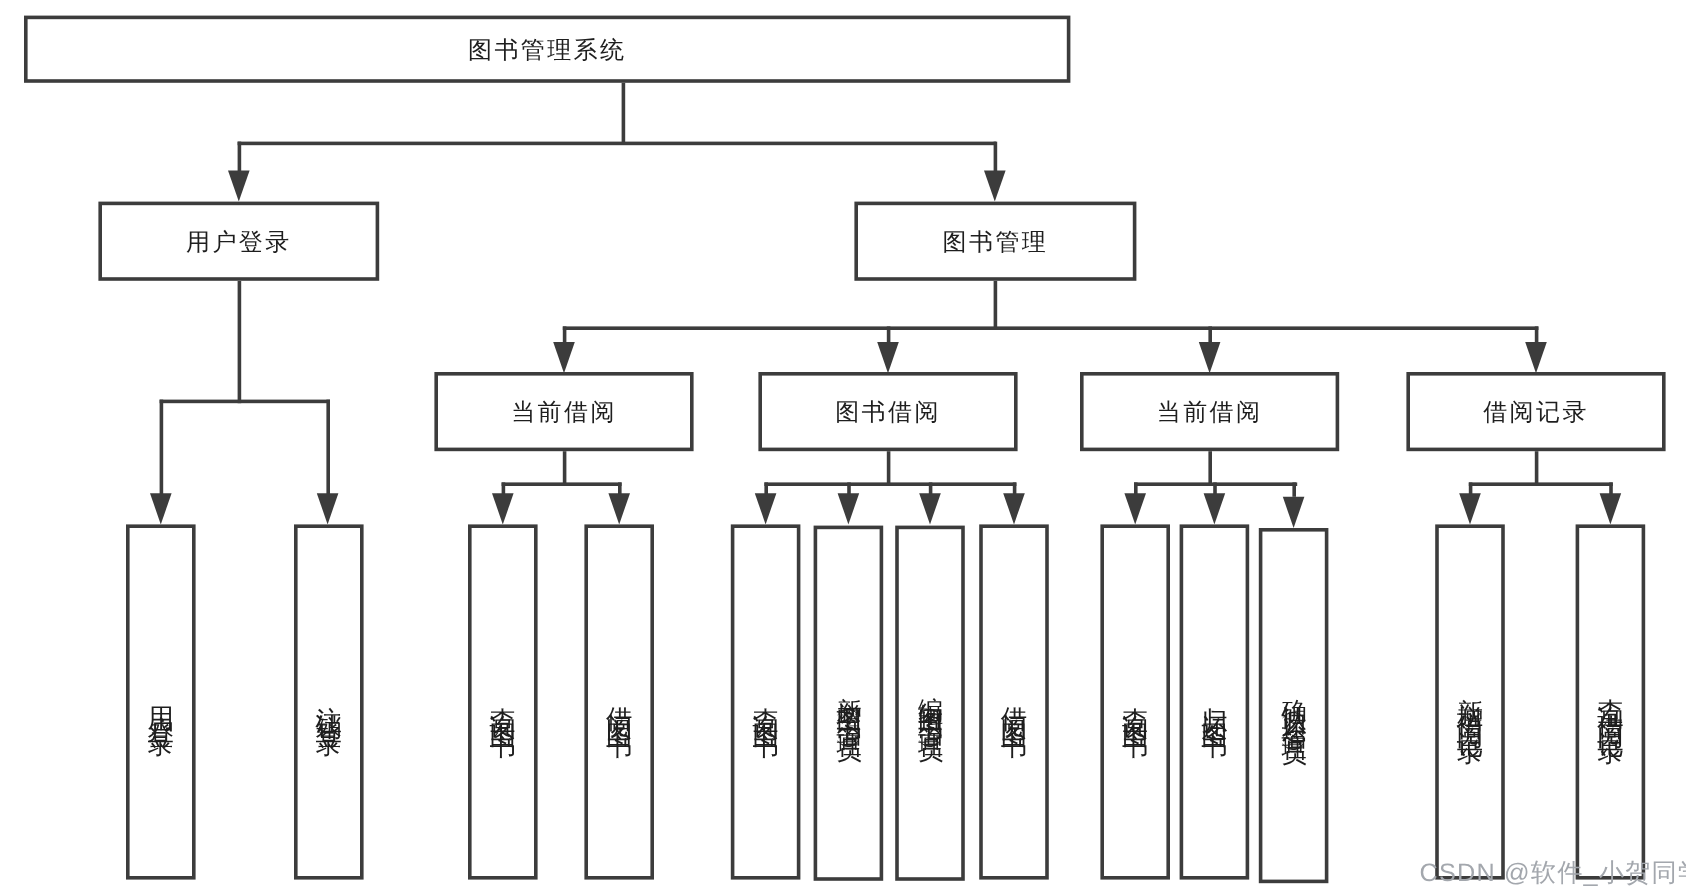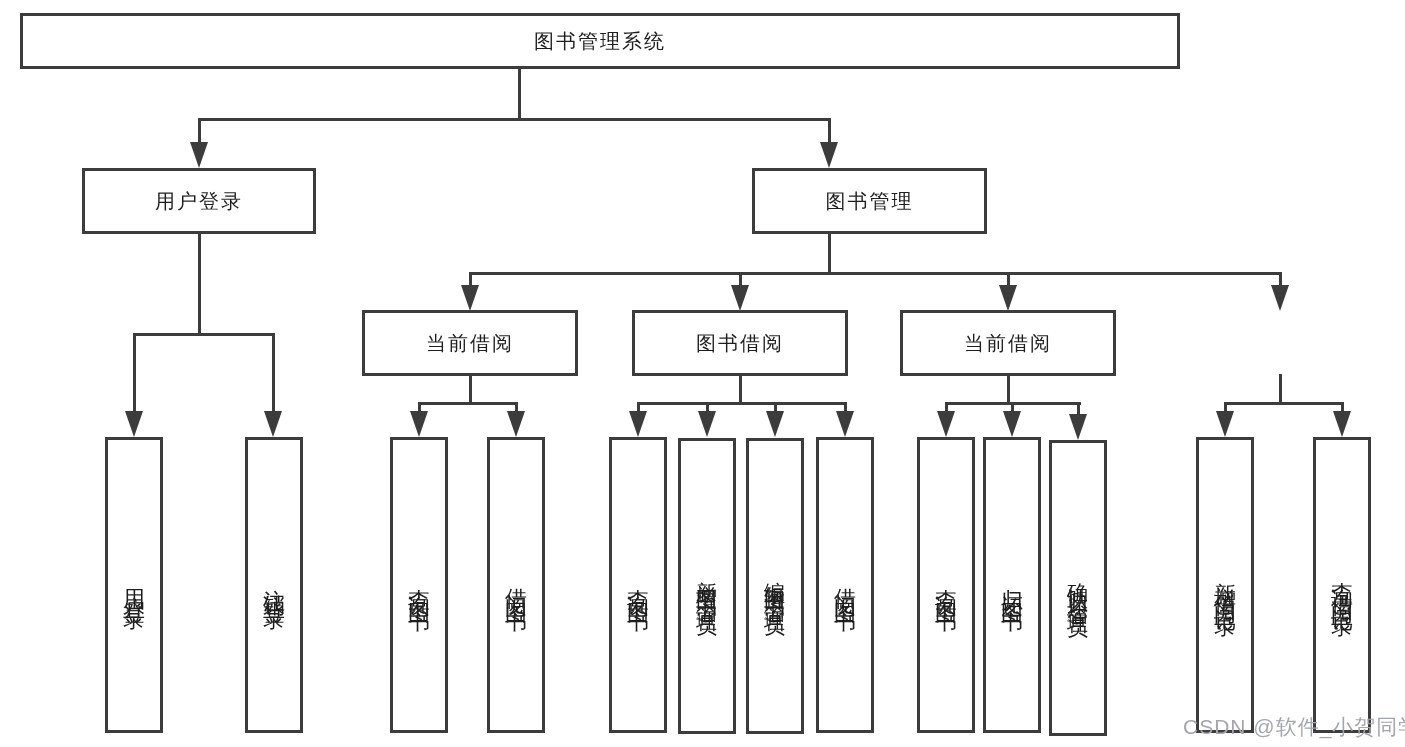--- a/index.html
+++ b/index.html
@@ -71,28 +71,29 @@
     color: var(--watermark, #a3a7ad);
     z-index: 5;
     white-space: nowrap;
   }
 </style>
 </head>
 <body>
 
 <div class="canvas">
 
-  <div class="node" style="left:20px; top:13px; width:1160px; height:56px;">图书管理系统</div>
+  <div class="node" style="left:20px; top:13px; width:872px; height:56px;">图书管理系统</div>
 
   <div class="node" style="left:82px; top:168px; width:234px; height:66px;">用户登录</div>
-  <div class="node" style="left:712px; top:168px; width:235px; height:66px;margin-left:40px;">图书管理</div>
+  <div class="node" style="left:712px; top:168px; width:235px; height:66px;">图书管理</div>
 
   <div class="node" style="left:362px; top:310px; width:216px; height:66px;">当前借阅</div>
   <div class="node" style="left:632px; top:310px; width:216px; height:66px;">图书借阅</div>
   <div class="node" style="left:900px; top:310px; width:216px; height:66px;">当前借阅</div>
+  <div class="node" style="left:1172px; top:310px; width:216px; height:66px;">借阅记录</div>
 
   <div class="node leaf" style="left:105px; top:437px; width:58px; height:296px;">用户登录</div>
   <div class="node leaf" style="left:245px; top:437px; width:58px; height:296px;">注销登录</div>
 
   <div class="node leaf" style="left:390px; top:437px; width:58px; height:296px;">查询图书</div>
   <div class="node leaf" style="left:487px; top:437px; width:58px; height:296px;">借阅图书</div>
 
   <div class="node leaf" style="left:609px; top:437px; width:58px; height:296px;">查询图书</div>
   <div class="node leaf long" style="left:678px; top:438px; width:58px; height:296px;">新增图书（管理员）</div>
   <div class="node leaf long" style="left:746px; top:438px; width:58px; height:296px;">编辑图书（管理员）</div>

